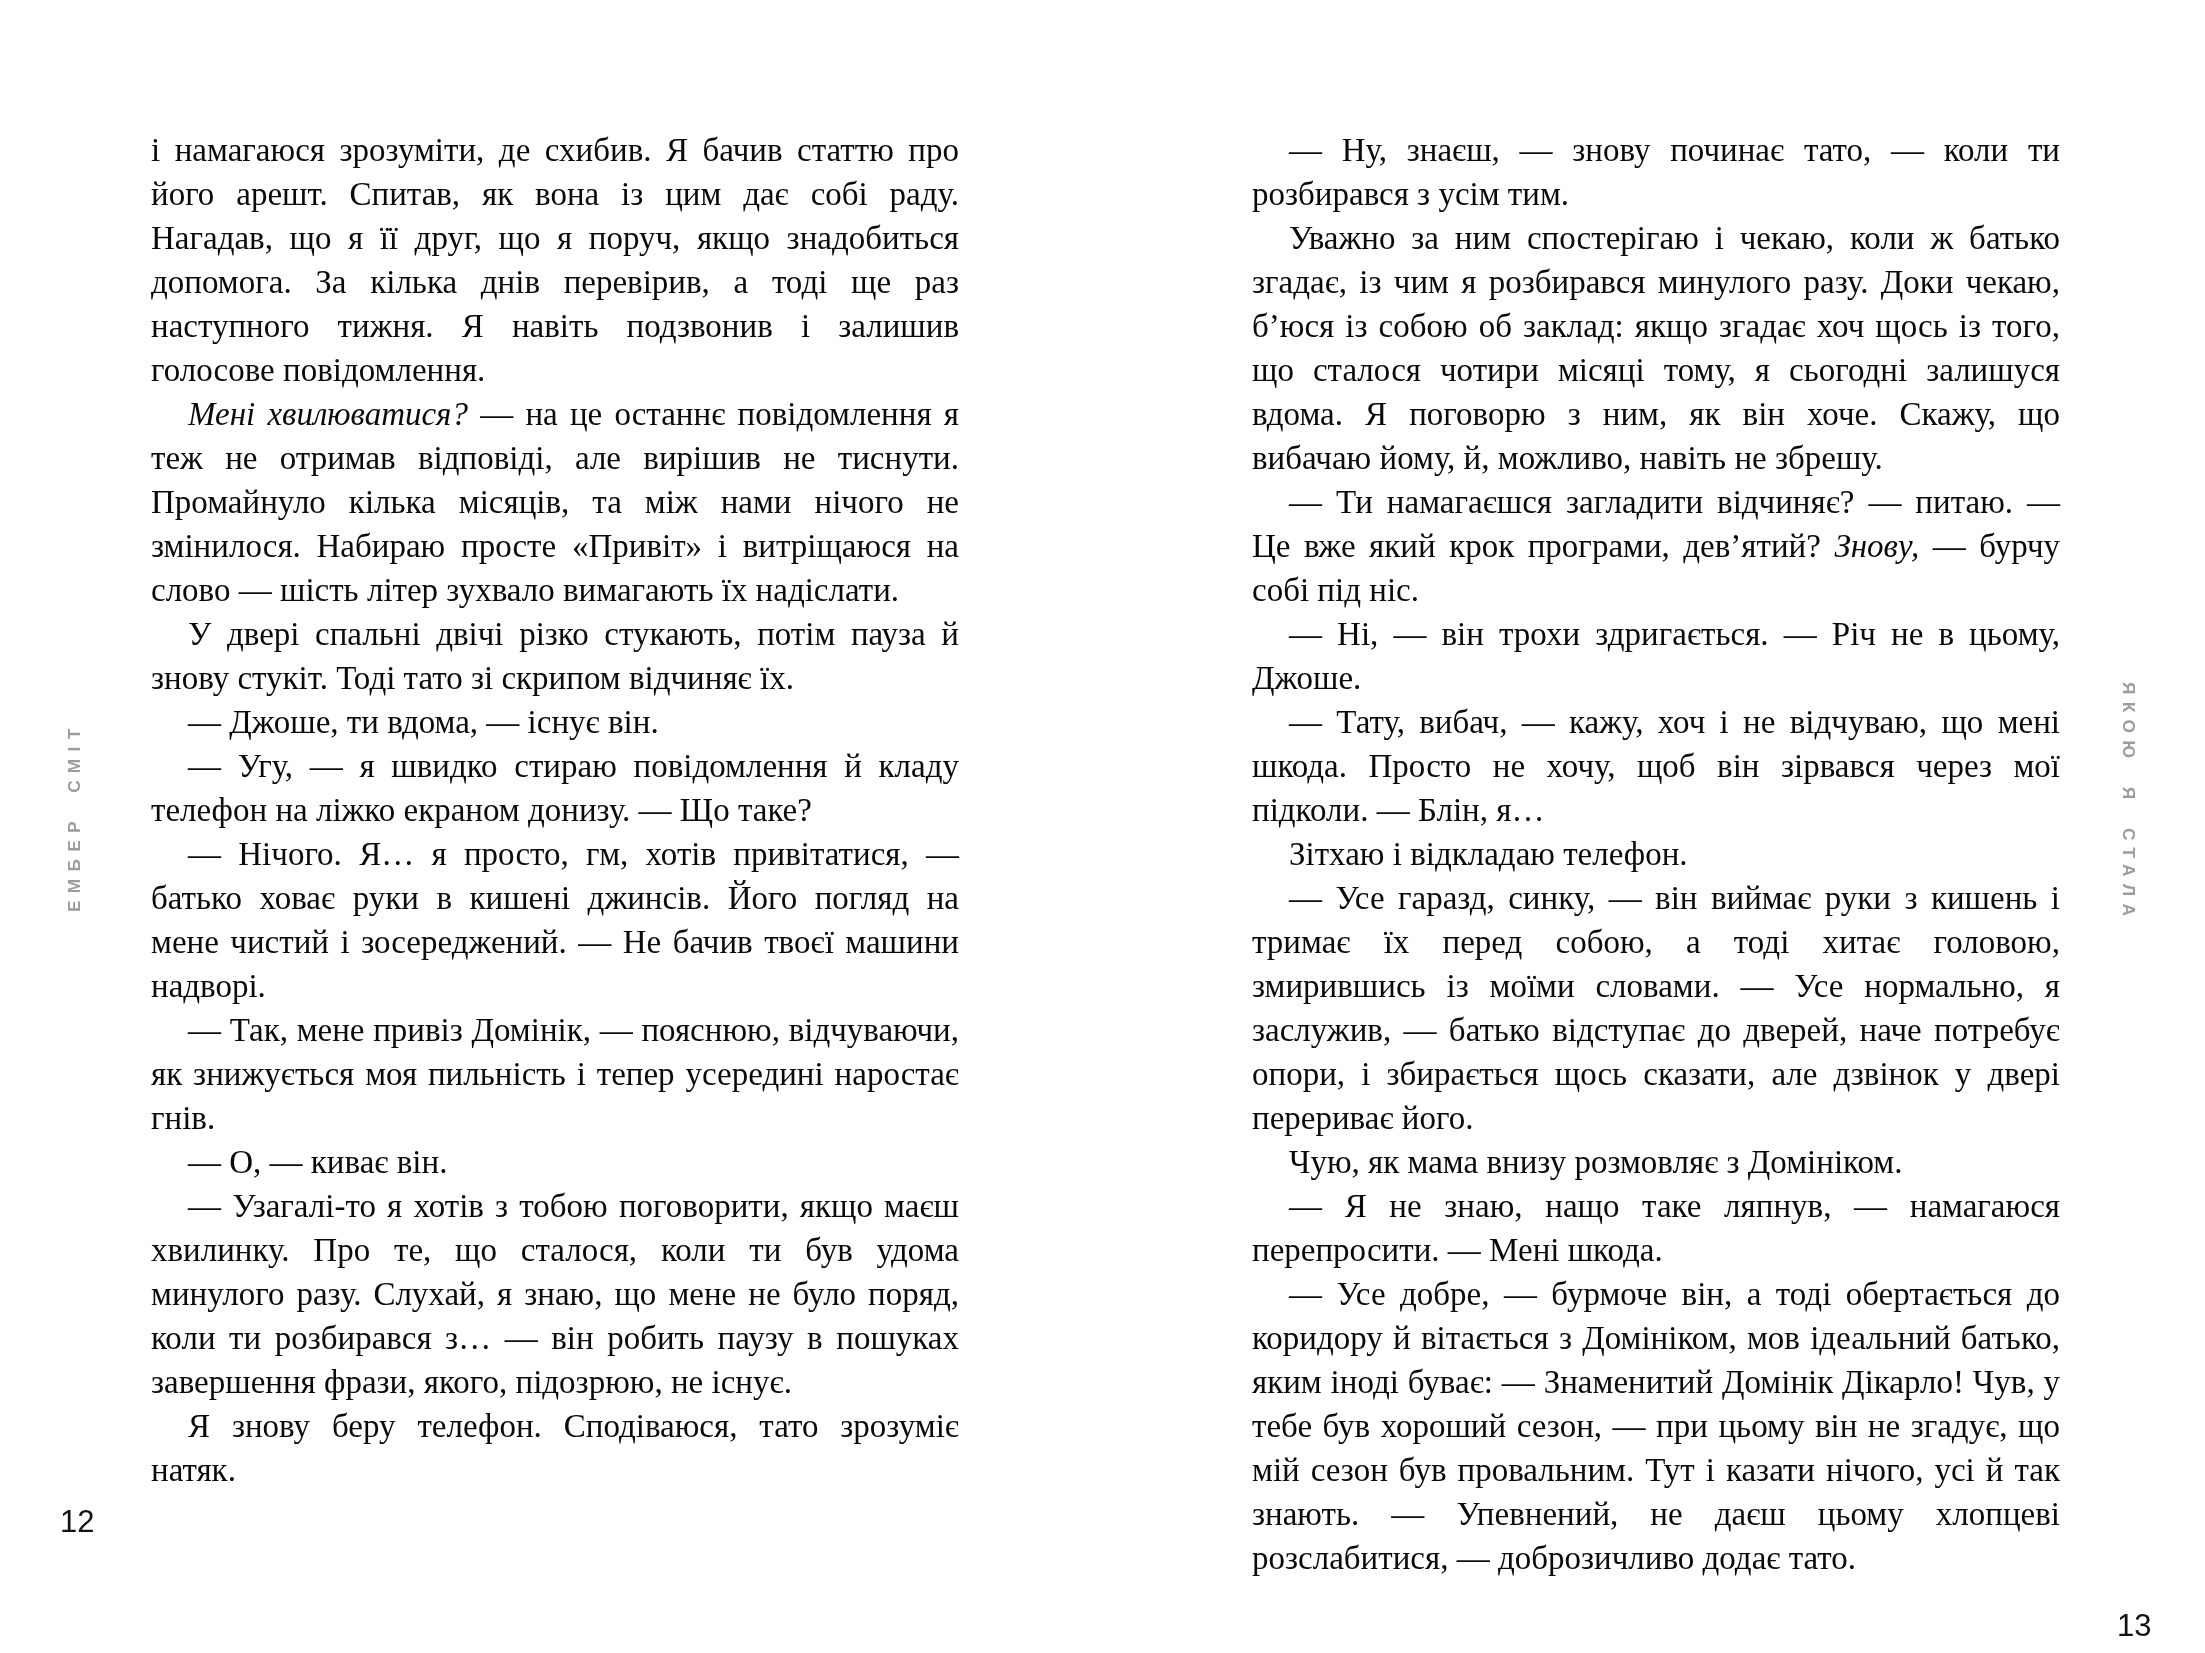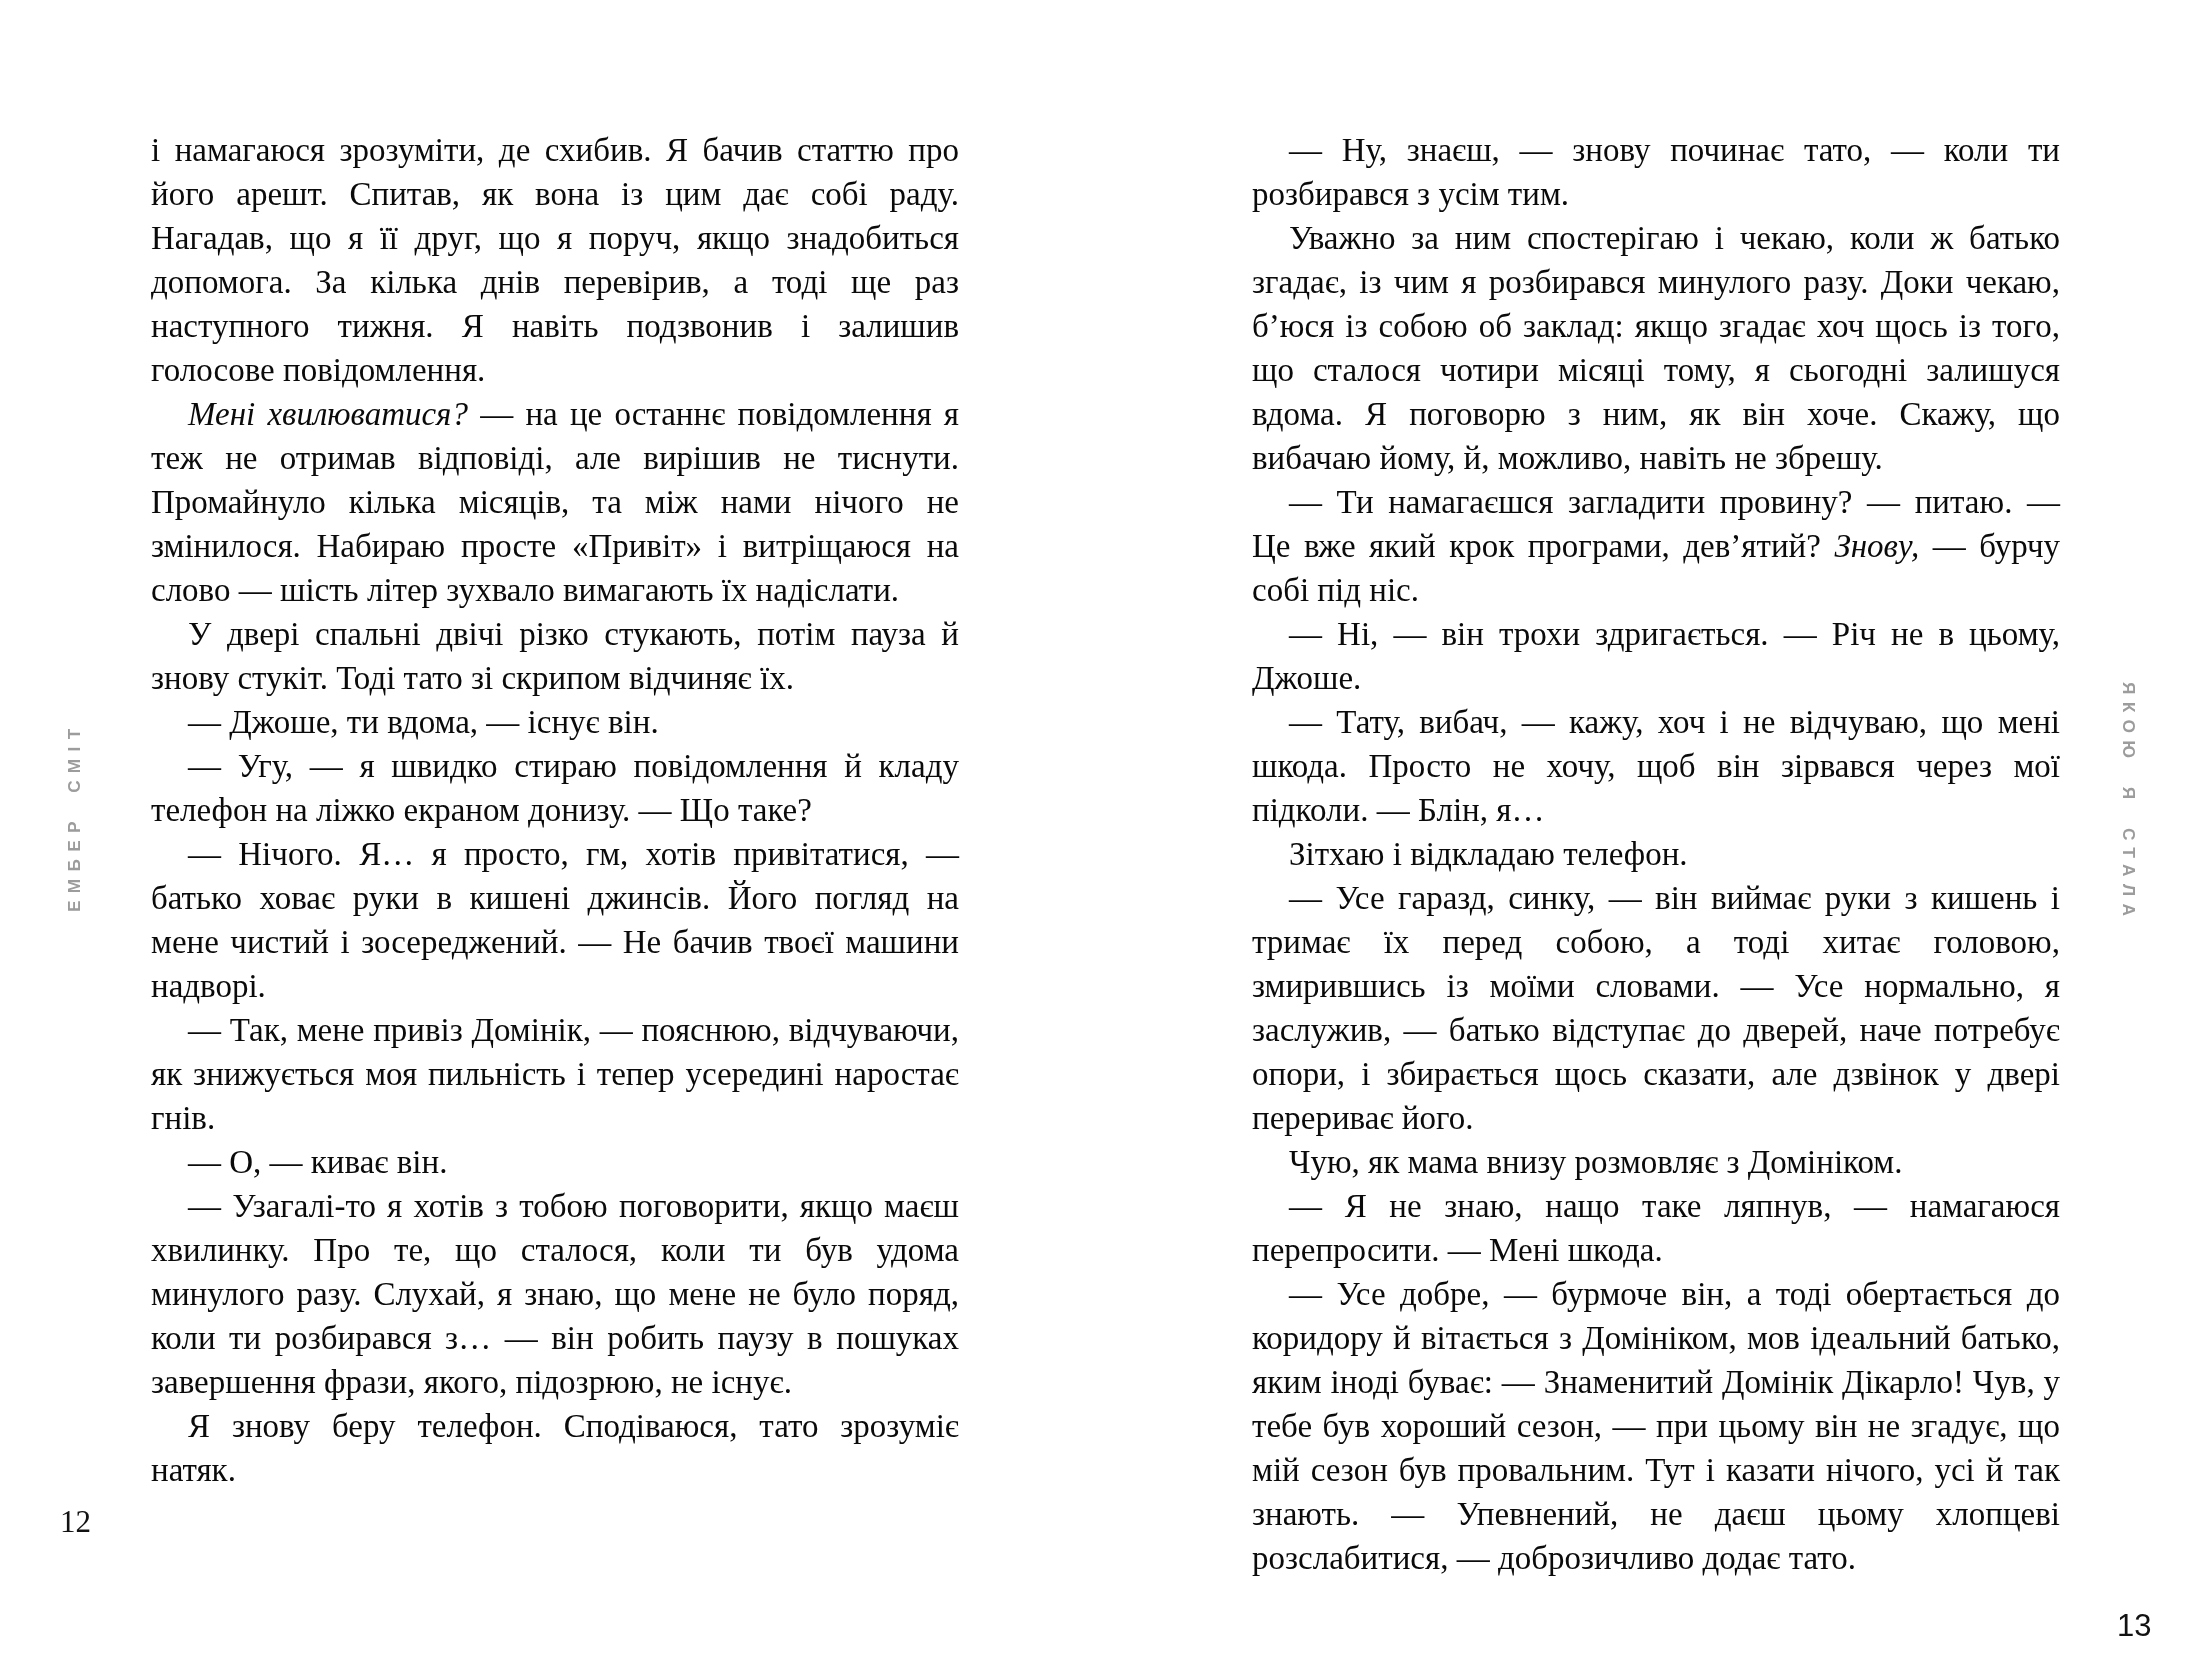--- a/index.html
+++ b/index.html
@@ -55,21 +55,21 @@
     top: 682px;
     transform: rotate(90deg);
     transform-origin: 0 0;
   }
   .page-num {
     position: absolute;
     font-family: "Liberation Sans", sans-serif;
     font-size: 31px;
     color: #111111;
   }
-  .page-num-left  { left: 60px;   top: 1504px; font-family: Liberation Serif, serif; }
+  .page-num-left  { left: 60px;   top: 1504px; }
   .page-num-right { left: 2117px; top: 1608px; }
 </style>
 </head>
 <body>
 
 <div class="spread">
 
   <section>
     <div class="vlabel vlabel-left">ЕМБЕР СМІТ</div>
     <div class="text-col" id="left-col">
@@ -85,21 +85,21 @@
         <p><span>Я знову беру телефон. Сподіваюся, тато зрозуміє натяк.</span></p>
       </div>
     <div class="page-num page-num-left">12</div>
   </section>
 
   <section>
     <div class="vlabel vlabel-right">ЯКОЮ Я СТАЛА</div>
     <div class="text-col" id="right-col">
         <p><span>— Ну, знаєш, — знову починає тато, — коли ти розбирався з усім тим.</span></p>
         <p><span>Уважно за ним спостерігаю і чекаю, коли ж батько згадає, із чим я розбирався минулого разу. Доки чекаю, б’юся із собою об заклад: якщо згадає хоч щось із того, що сталося чотири місяці тому, я сьогодні залишуся вдома. Я поговорю з ним, як він хоче. Скажу, що вибачаю йому, й, можливо, навіть не збрешу.</span></p>
-        <p><span>— Ти намагаєшся загладити провину? — питаю. — Це вже який крок програми, дев’ятий? </span><span class="italic">Знову,</span><span> — бурчу собі під ніс.</span></p>
+        <p><span>— Ти намагаєшся загладити відчиняє? — питаю. — Це вже який крок програми, дев’ятий? </span><span class="italic">Знову,</span><span> — бурчу собі під ніс.</span></p>
         <p><span>— Ні, — він трохи здригається. — Річ не в цьому, Джоше.</span></p>
         <p><span>— Тату, вибач, — кажу, хоч і не відчуваю, що мені шкода. Просто не хочу, щоб він зірвався через мої підколи. — Блін, я…</span></p>
         <p><span>Зітхаю і відкладаю телефон.</span></p>
         <p><span>— Усе гаразд, синку, — він виймає руки з кишень і тримає їх перед собою, а тоді хитає головою, змирившись із моїми словами. — Усе нормально, я заслужив, — батько відступає до дверей, наче потребує опори, і збирається щось сказати, але дзвінок у двері перериває його.</span></p>
         <p><span>Чую, як мама внизу розмовляє з Домініком.</span></p>
         <p><span>— Я не знаю, нащо таке ляпнув, — намагаюся перепросити. — Мені шкода.</span></p>
         <p><span>— Усе добре, — бурмоче він, а тоді обертається до коридору й вітається з Домініком, мов ідеальний батько, яким іноді буває: — Знаменитий Домінік Дікарло! Чув, у тебе був хороший сезон, — при цьому він не згадує, що мій сезон був провальним. Тут і казати нічого, усі й так знають. — Упевнений, не даєш цьому хлопцеві розслабитися, — доброзичливо додає тато.</span></p>
       </div>
     <div class="page-num page-num-right">13</div>
   </section>

